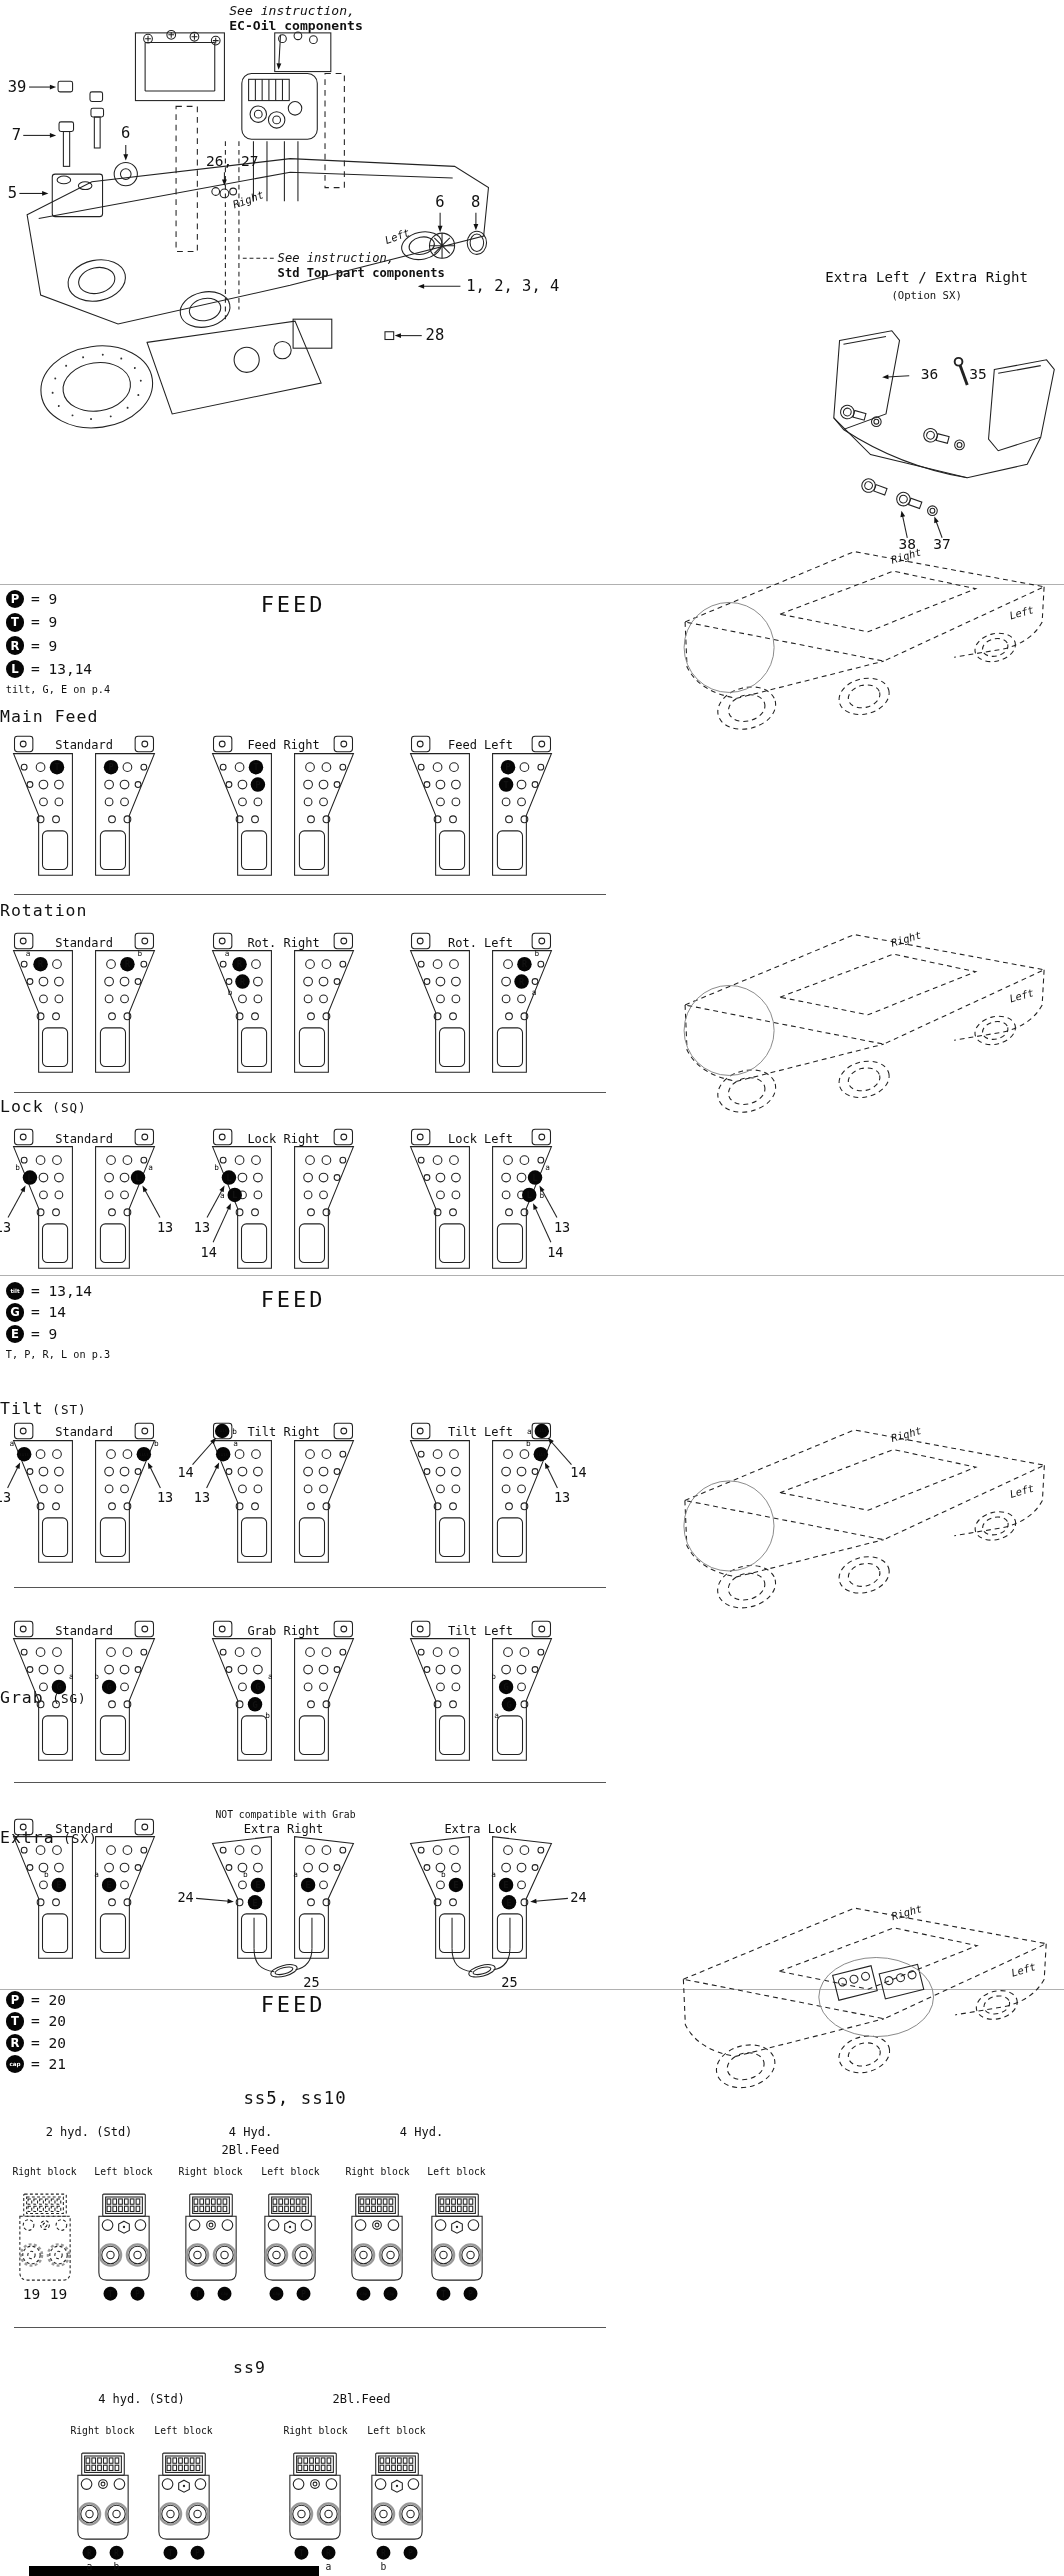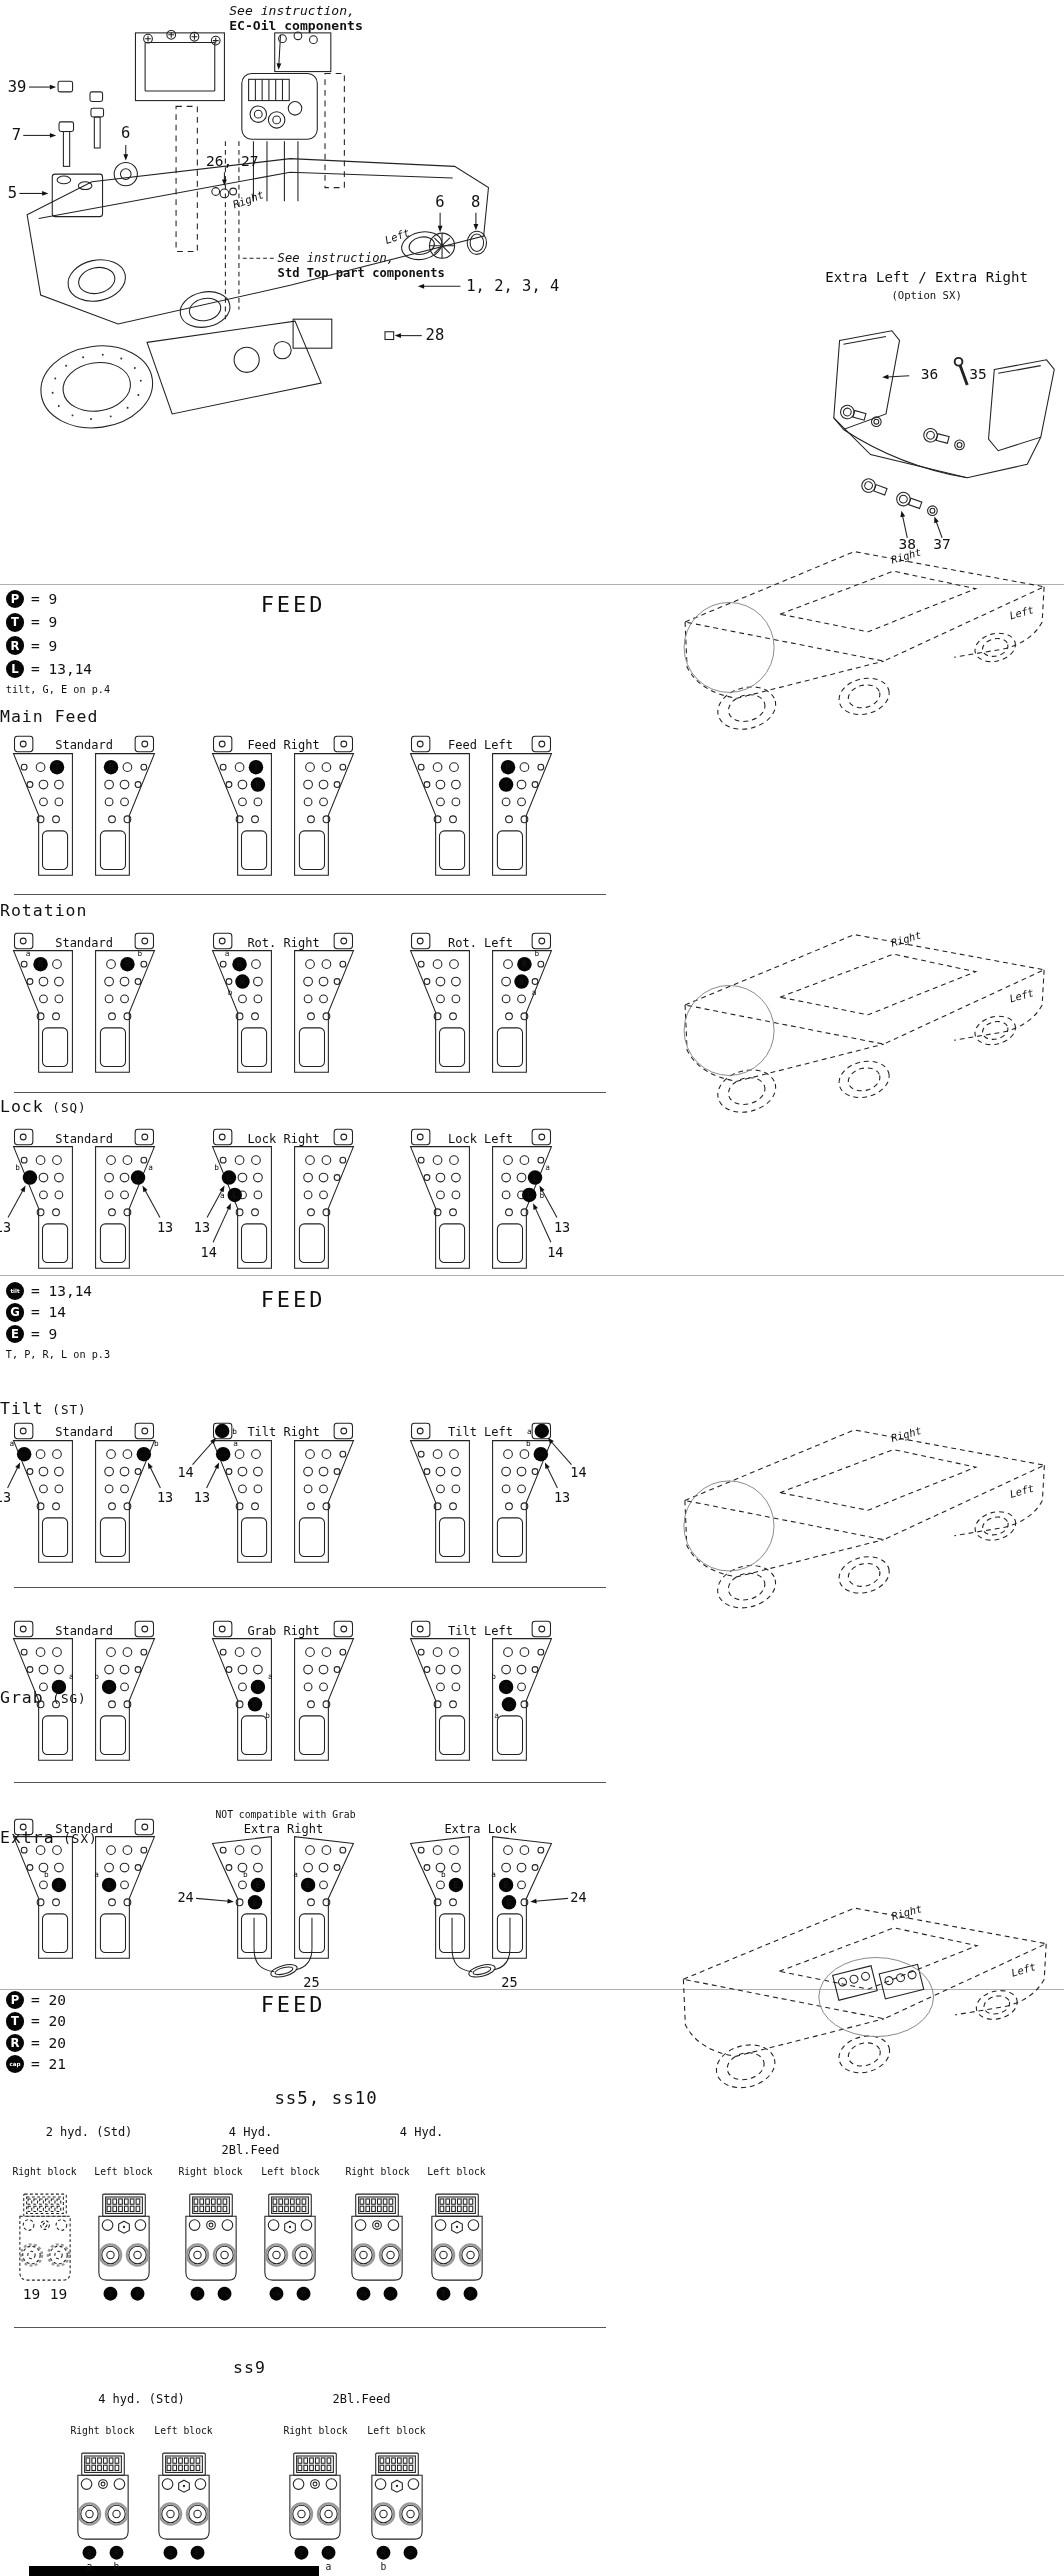--- a/index.html
+++ b/index.html
@@ -892,21 +892,21 @@
       <line x1="45" y1="104" x2="45" y2="136" class="ln"></line>
       <line x1="105" y1="104" x2="105" y2="136" class="ln"></line>
       <path d="M45,136 C45,152 52,158 66,160" class="ln"></path>
       <path d="M105,136 C105,150 98,156 88,158" class="ln"></path>
       <g transform="translate(76,159) rotate(-15)">
         <ellipse rx="14" ry="5.5" class="ln"></ellipse>
         <ellipse rx="9.5" ry="3.2" class="ln"></ellipse>
       </g>
       <text x="96" y="176" font-size="14" text-anchor="start">25</text>
     </svg>
-    <div class="ss-title" style="left: 0px; top: 2088px; width: 590px; padding-left: 31px;">ss5, ss10</div>
+    <div class="ss-title" style="left: 0px; top: 2088px; width: 590px;">ss5, ss10</div>
     <div class="ss-h" style="left: 16.5px; top: 2125px;">2 hyd. (Std)</div>
     <div class="ss-l" style="left: 1px; top: 2166px;">Right block</div>
     <svg width="58" height="124" viewBox="0 0 60 128" style="left: 15.5px; top: 2193px;">
       <rect x="8" y="1" width="44" height="23" rx="1" class="ln" stroke-dasharray="3,2.4"></rect>
       <rect x="11" y="4" width="38" height="17" class="ln" stroke-dasharray="3,2.4"></rect>
       <rect x="12.5" y="6" width="3.8" height="5.5" class="ln" stroke-dasharray="3,2.4"></rect>
       <rect x="18.5" y="6" width="3.8" height="5.5" class="ln" stroke-dasharray="3,2.4"></rect>
       <rect x="24.5" y="6" width="3.8" height="5.5" class="ln" stroke-dasharray="3,2.4"></rect>
       <rect x="30.5" y="6" width="3.8" height="5.5" class="ln" stroke-dasharray="3,2.4"></rect>
       <rect x="36.5" y="6" width="3.8" height="5.5" class="ln" stroke-dasharray="3,2.4"></rect>

